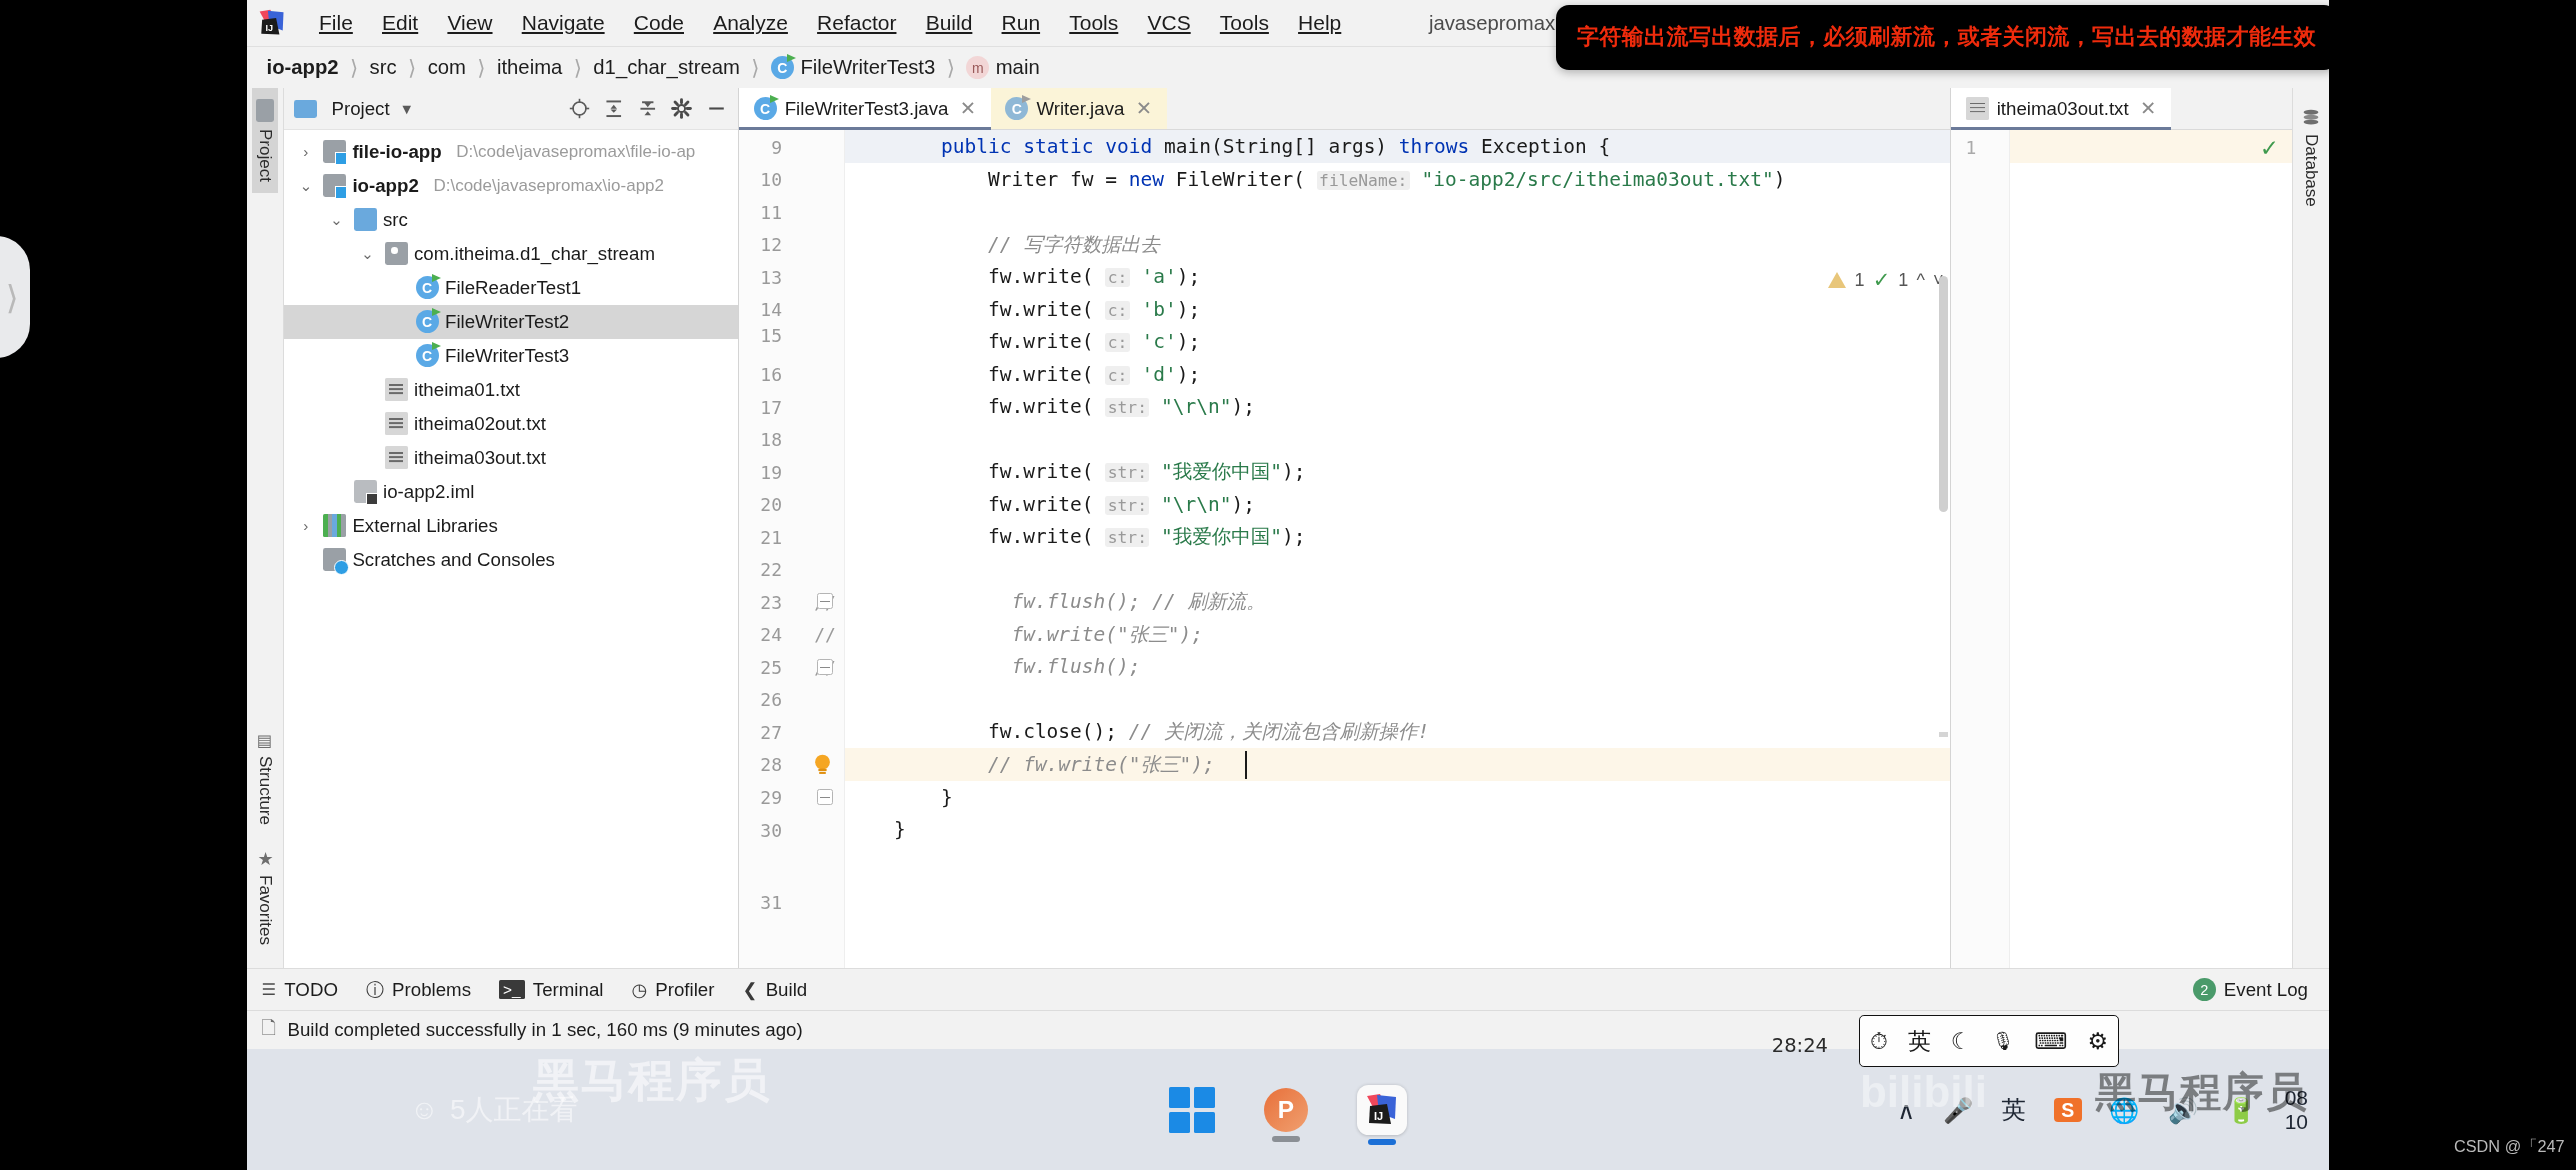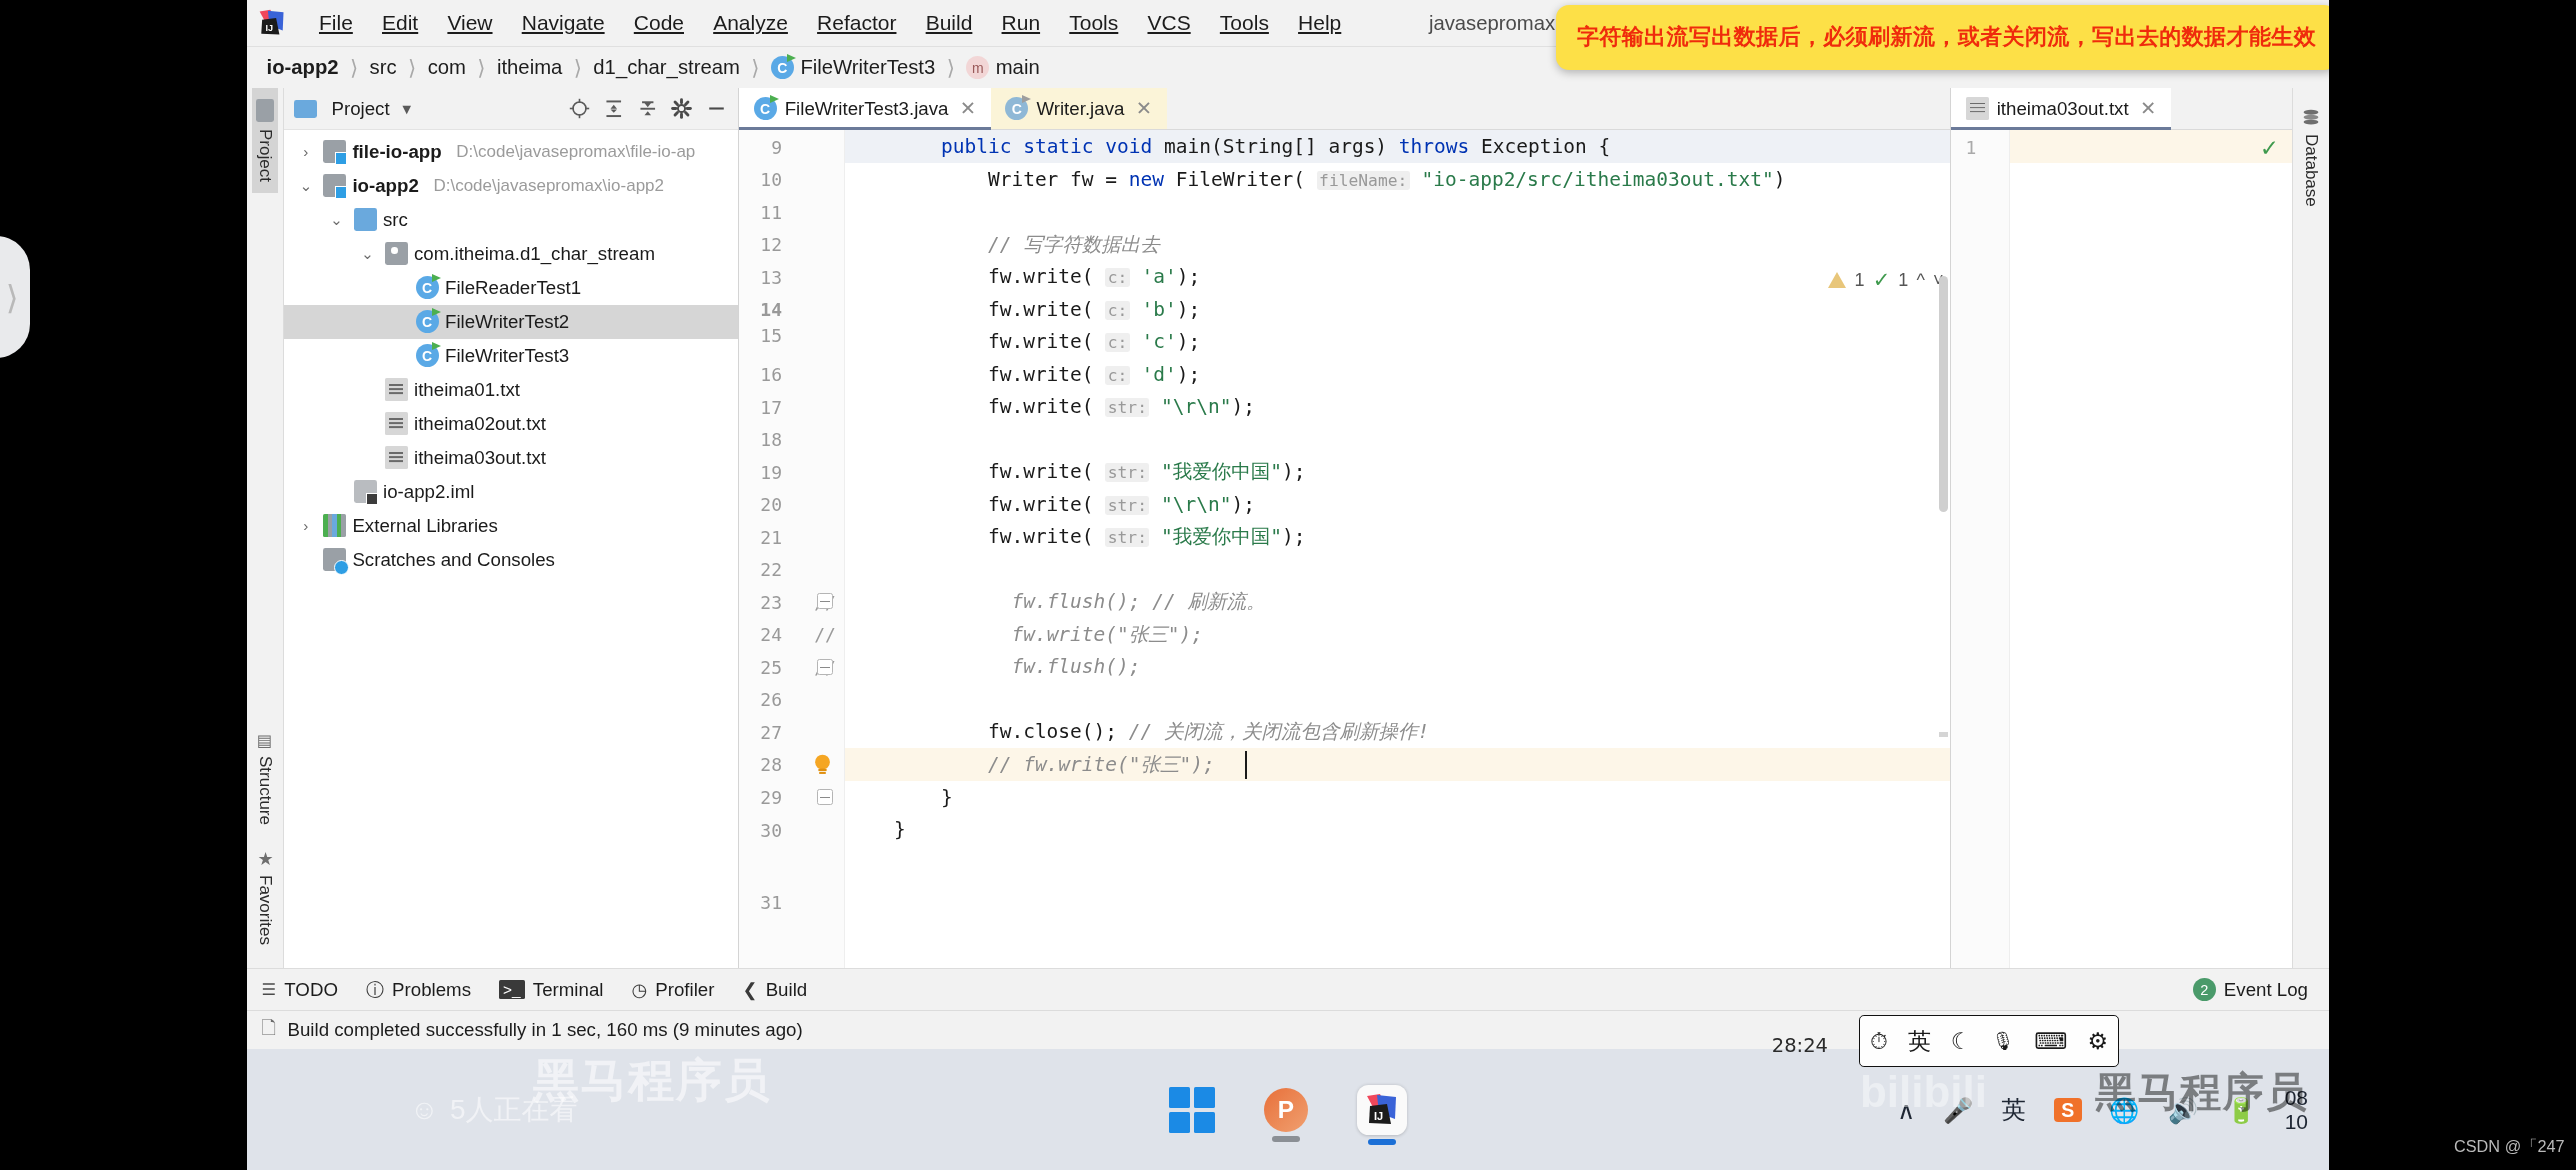--- a/index.html
+++ b/index.html
@@ -37,21 +37,21 @@
   .ij-logo { width: 28px; height: 28px; margin-right: 18px; position: relative; flex:0 0 28px;}
   .menu-item {
     font-size: 21px; color: #1c1c1c; padding: 3.3px 14.6px; white-space: nowrap; cursor: default;
   }
   .menu-item u { text-decoration: underline; }
   .win-title { font-size: 20.3px; color: #4b4b4b; margin-left: 73px; white-space: nowrap; }
 
   
   .red-note {
     position: absolute; right: -8.1px; top: 4.9px; height: 65px;
-    background: #fde047; border-radius: 13px;
+    background: #000000; border-radius: 13px;
     box-shadow: 0 2.4px 8.1px rgba(0,0,0,.25);
     display: flex; align-items: center; padding: 0 21px; z-index: 40;
   }
   .red-note span { font-size: 22px; font-weight: bold; color: #ef2b0c; white-space: nowrap;
     font-family: "DejaVu Sans", sans-serif; letter-spacing: 0.4px;}
 
   
   .crumbs {
     height: 41px; background: #f2f2f2; display: flex; align-items: center;
     padding-left: 19.5px; gap: 0; flex: 0 0 41px; font-size: 20.3px; color: #1d1d1d;
@@ -449,21 +449,21 @@
           </div>
 
           <div class="code-wrap">
             <div class="line-hl-top"></div>
             <div class="gutter" id="gutter">
                 <div class="gnum" style="top: 6.5px;">9</div>
                 <div class="gnum" style="top: 39px;">10</div>
                 <div class="gnum" style="top: 72px;">11</div>
                 <div class="gnum" style="top: 104px;">12</div>
                 <div class="gnum" style="top: 137px;">13</div>
-                <div class="gnum" style="top: 169px; font-weight: bold;">14</div>
+                <div class="gnum" style="top: 169px;">14</div>
                 <div class="gnum" style="top: 195px;">15</div>
                 <div class="gnum" style="top: 234px;">16</div>
                 <div class="gnum" style="top: 267px;">17</div>
                 <div class="gnum" style="top: 299px;">18</div>
                 <div class="gnum" style="top: 332px;">19</div>
                 <div class="gnum" style="top: 364px;">20</div>
                 <div class="gnum" style="top: 397px;">21</div>
                 <div class="gnum" style="top: 429px;">22</div>
                 <div class="gnum" style="top: 462px;">23</div>
                 <div class="gmark" style="top: 462px;">//</div>

